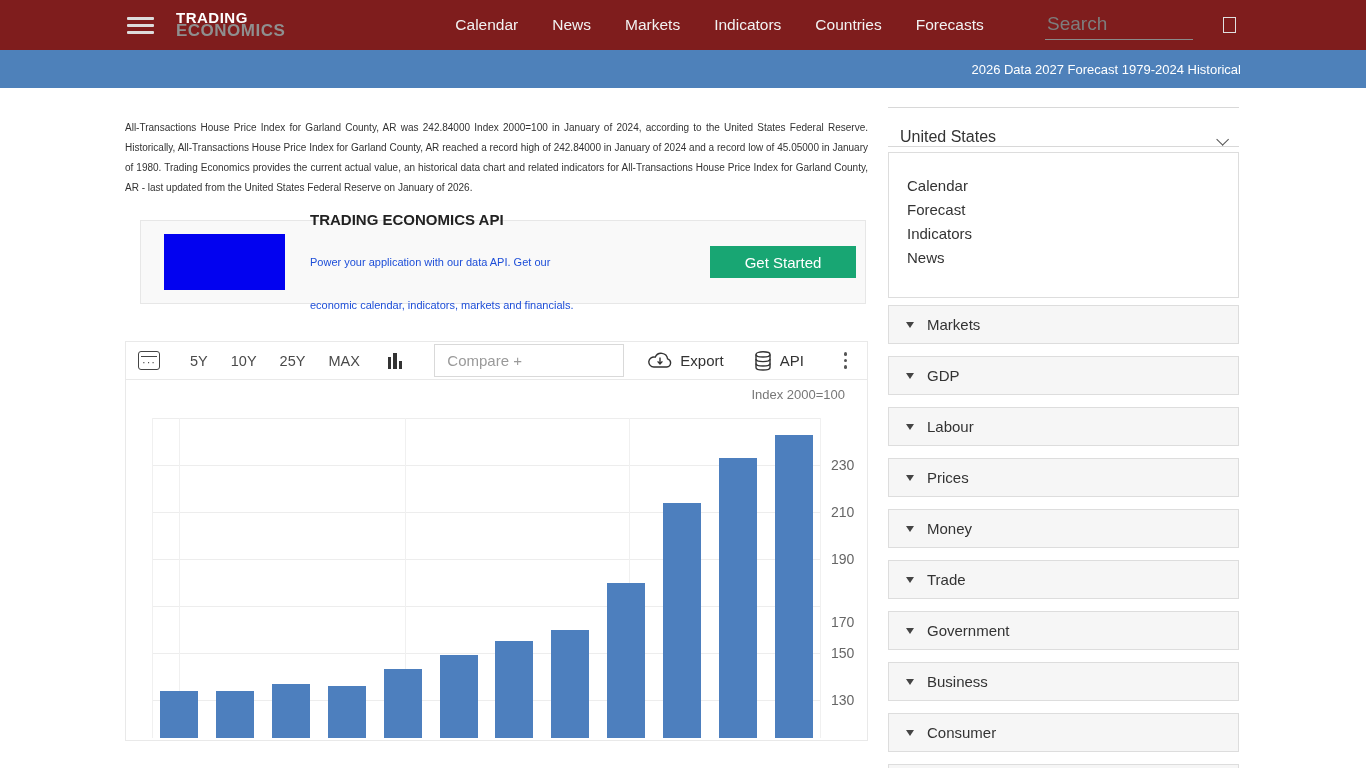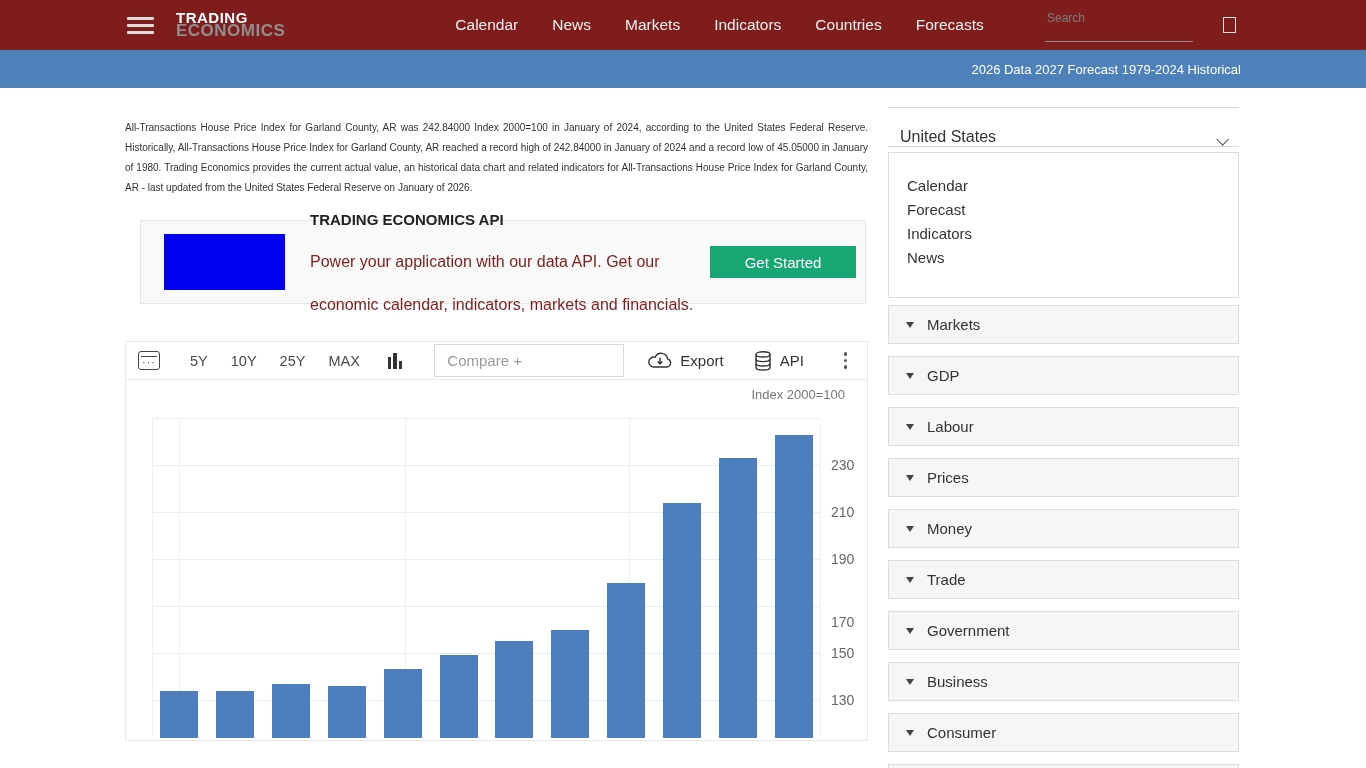--- a/index.html
+++ b/index.html
@@ -12,22 +12,22 @@
   .hamburger { width:27px; height:17px; display:flex; flex-direction:column;
                justify-content:space-between; cursor:pointer; margin-right:22px; }
   .hamburger span { display:block; height:3px; background:#dcdcdc; border-radius:1px; }
   .logo { line-height:.82; margin-right:40px; }
   .logo .l1 { color:#fff; font-weight:bold; font-size:15px; letter-spacing:.5px; }
   .logo .l2 { color:#8f8f8f; font-weight:bold; font-size:17px; letter-spacing:.5px; }
   .nav { display:flex; gap:34px; margin-left:130px; }
   .nav a { color:#f2f2f2; font-size:15.5px; text-decoration:none; white-space:nowrap; }
   .search-wrap { margin-left:auto; display:flex; align-items:center; }
   .search-input { width:148px; background:transparent; border:none;
-                  border-bottom:1px solid #8a8a8a; color:#ddd; font-size:12px;
-                  padding:2px 2px 16px; outline:none; }
+                  border-bottom:1px solid #8a8a8a; color:#ddd; font-size:19px;
+                  padding:2px 2px 4px; outline:none; }
   .search-input::placeholder { color:#7d7d7d; }
   .img-ph { width:13px; height:16px; border:1px solid #e0e0e0; margin-left:30px; }
 
   
   .banner { height:38px; background:#4e81ba; display:flex; align-items:center; }
   .banner-inner { width:1116px; margin:0 auto; display:flex; align-items:center; }
   .banner-title { color:#fff; font-size:17px; }
   .banner-meta { margin-left:auto; color:#fff; font-size:13px; }
 
   
@@ -39,21 +39,21 @@
   .article { margin-top:30px; font-size:10px; line-height:20px; color:#333;
              text-align:justify; }
 
   
   .promo { margin:22px 2px 0 15px; width:726px; height:84px; background:#f9f9f9;
            border:1px solid #e7e7e7; display:flex; align-items:center; }
   .promo-ad { width:121px; height:56px; background:#0202f0; margin-left:23px;
               flex:none; cursor:pointer; }
   .promo-text { margin-left:25px; }
   .promo-title { font-size:15px; font-weight:bold; color:#222; margin-bottom:2px; }
-  .promo-desc { font-size:16px; color:#7f1d1d; line-height:18px;margin-top:25px; }
+  .promo-desc { font-size:11px; color:#1d4ed8; line-height:18px;margin-top:25px; }
   .promo-btn { margin-left:auto; margin-right:9px; width:146px; height:32px;
                background:#18a673; color:#fff; border:none; font-size:15px;
                font-family:inherit; cursor:pointer; }
 
   
   .chart-card { margin-top:37px; border:1px solid #e9e9e9; height:400px;
                 position:relative; }
   .toolbar { display:flex; align-items:center; height:38px; padding:0 16px 0 12px;
              border-bottom:1px solid #e9e9e9; }
   .cal-icon { width:22px; height:19px; border:1.6px solid #444; border-radius:3px;

